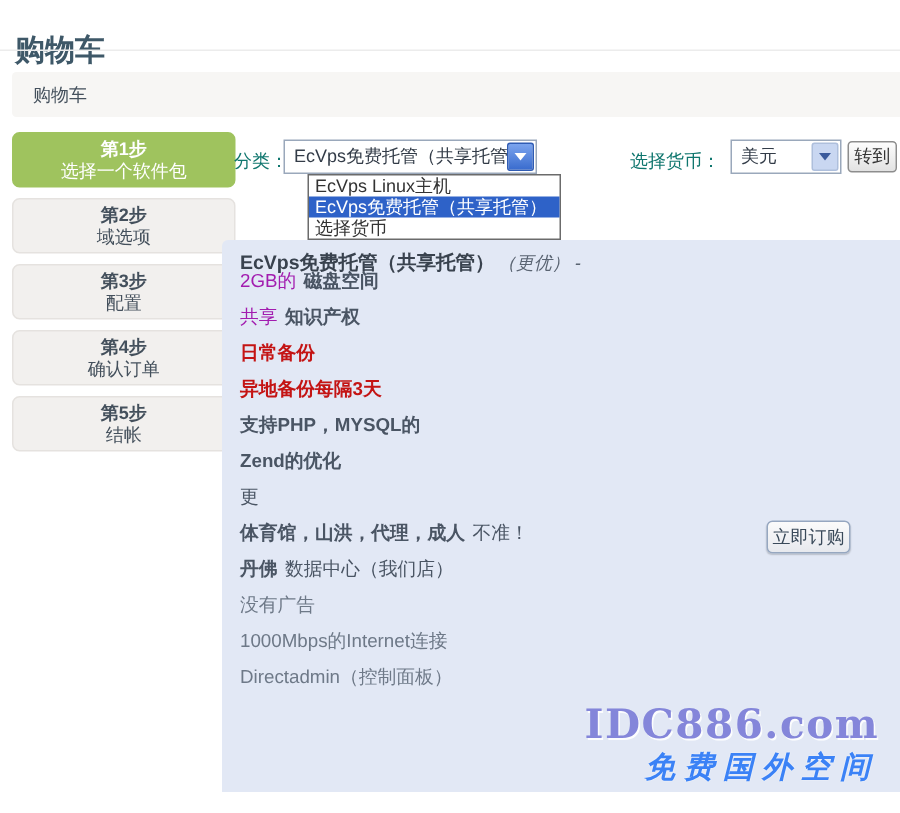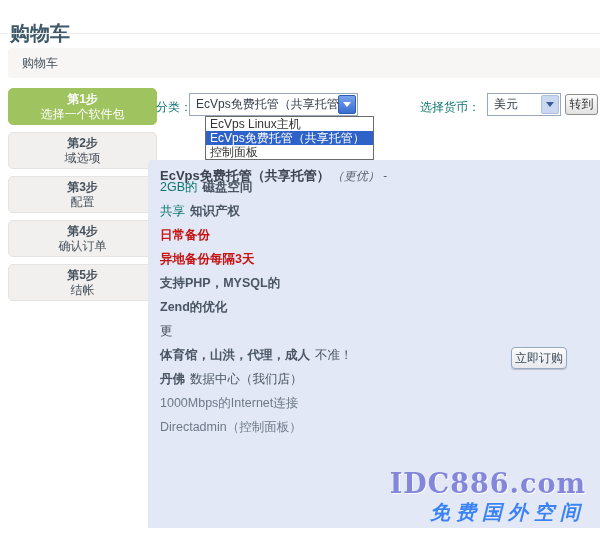--- a/index.html
+++ b/index.html
@@ -68,21 +68,21 @@
   .panel{
     position:absolute;left:148px;top:160px;width:452px;height:368px;
     background:#e2e8f5;border-radius:4px 0 0 0;
   }
   .prod-heading{position:absolute;left:12px;top:6px;white-space:nowrap;z-index:1;}
   .prod-heading .h-bold{font-size:13px;font-weight:bold;color:#39424e;}
   .prod-heading .h-tail{font-size:12px;font-style:italic;color:#5a6472;margin-left:2px;}
   .features{position:absolute;left:12px;top:21px;width:360px;}
   .feat{height:13px;line-height:13px;margin-bottom:11px;font-size:12.5px;white-space:nowrap;}
   .feat span + span{margin-left:5px;}
-  .t-red{color:#0f766e;}
+  .t-red{color:#a21caf;}
   .t-redbold{color:#c41414;font-weight:bold;}
   .t-bold{color:#4a5564;font-weight:bold;}
   .t-plain{color:#4a5564;}
   .t-muted{color:#6e7988;}
   .free-note{position:absolute;left:12px;top:378px;font-size:13px;color:#44505c;margin-top:25px;}
   .order-btn{
     position:absolute;left:363px;top:187px;width:56px;height:22px;box-sizing:border-box;
     border:1px solid #96a7c0;border-radius:4px;
     background:linear-gradient(#fbfbfb,#e7e9ee);
     box-shadow:0 1px 1px rgba(0,0,0,.18);
@@ -142,38 +142,39 @@
   <div class="features">
     <div class="feat"><span class="t-red">2GB的</span><span class="t-bold">磁盘空间</span></div>
     <div class="feat"><span class="t-red">共享</span><span class="t-bold">知识产权</span></div>
     <div class="feat"><span class="t-redbold">日常备份</span></div>
     <div class="feat"><span class="t-redbold">异地备份每隔3天</span></div>
     <div class="feat"><span class="t-bold">支持PHP，MYSQL的</span></div>
     <div class="feat"><span class="t-bold">Zend的优化</span></div>
     <div class="feat"><span class="t-plain">更</span></div>
     <div class="feat"><span class="t-bold">体育馆，山洪，代理，成人</span><span class="t-plain">不准！</span></div>
     <div class="feat"><span class="t-bold">丹佛</span><span class="t-plain">数据中心（我们店）</span></div>
+    <div class="feat"><span class="t-muted">没有广告</span></div>
     <div class="feat"><span class="t-muted">1000Mbps的Internet连接</span></div>
     <div class="feat"><span class="t-muted">Directadmin（控制面板）</span></div>
   </div>
   <div class="order-btn">立即订购</div>
   <div class="free-note">免费的!</div>
 </div>
 
 <div class="selectbox" id="cat-select">
   <span>EcVps免费托管（共享托管）</span>
   <span class="arrow-btn blue">
       <span class="tri"></span>
     </span>
 </div>
 
 <div class="dropdown-list">
   <div class="opt">EcVps Linux主机</div>
   <div class="opt selected">EcVps免费托管（共享托管）</div>
-  <div class="opt">控制面板</div>
+  <div class="opt">选择货币</div>
 </div>
 
 <span class="field-label cur-label">选择货币：</span>
 <div class="selectbox" id="cur-select">
   <span>美元</span>
   <span class="arrow-btn light">
       <span class="tri dark"></span>
     </span>
 </div>
 <div class="go-btn">转到</div>

